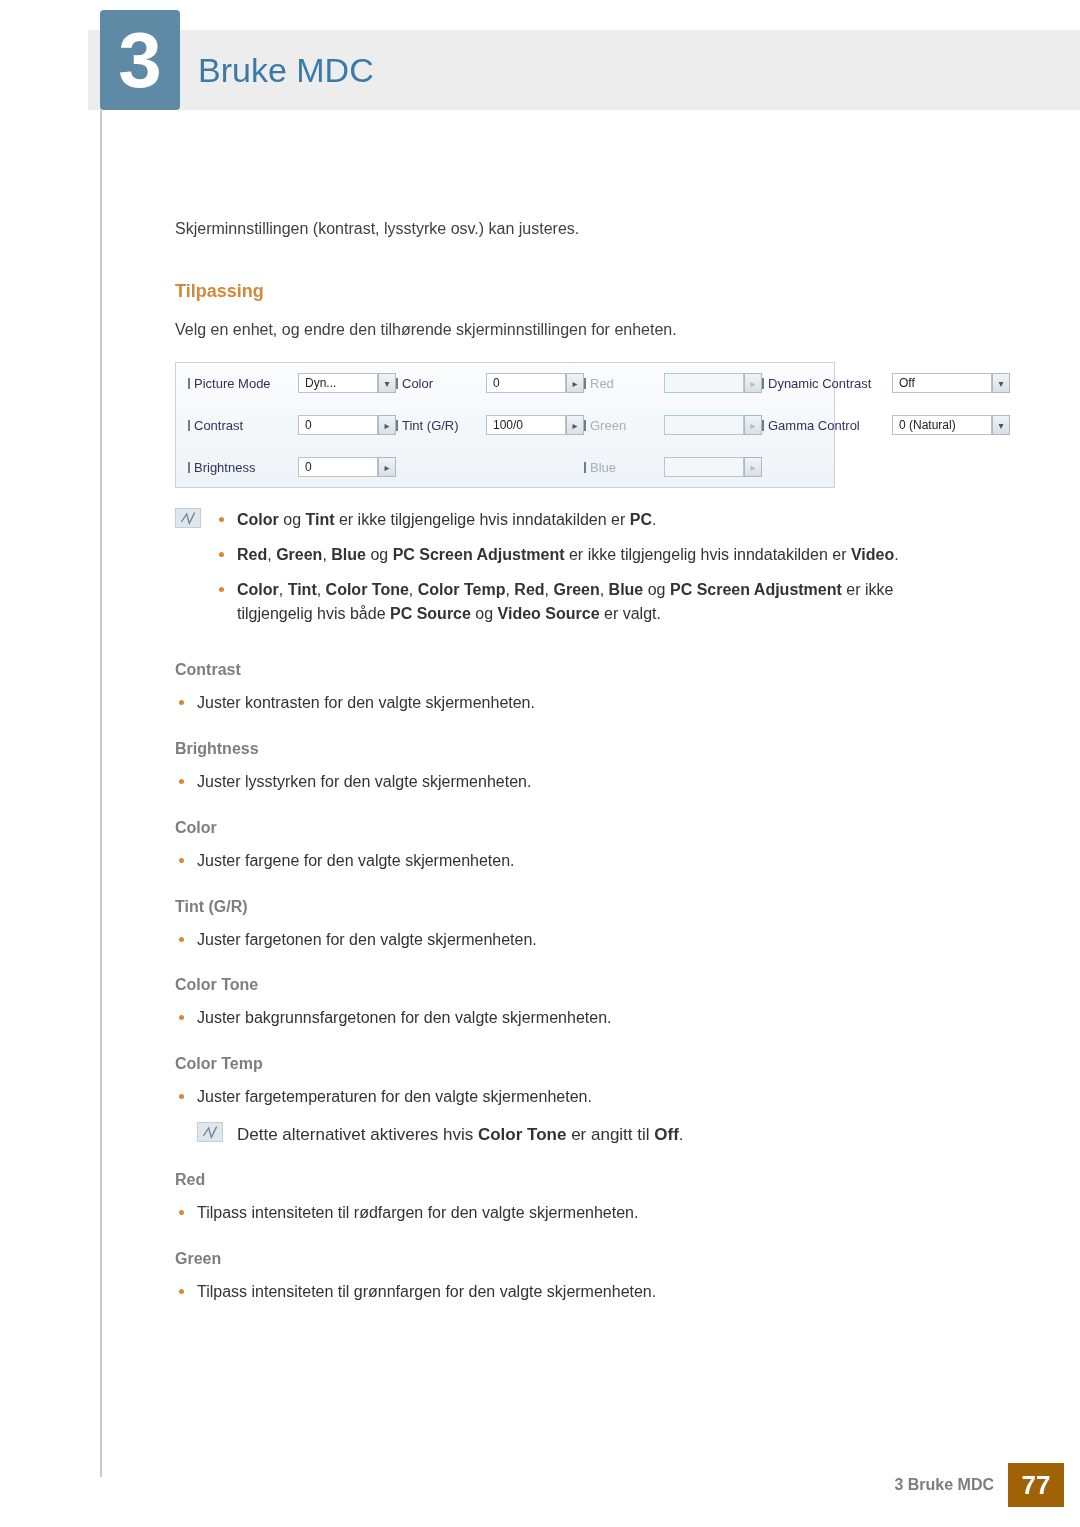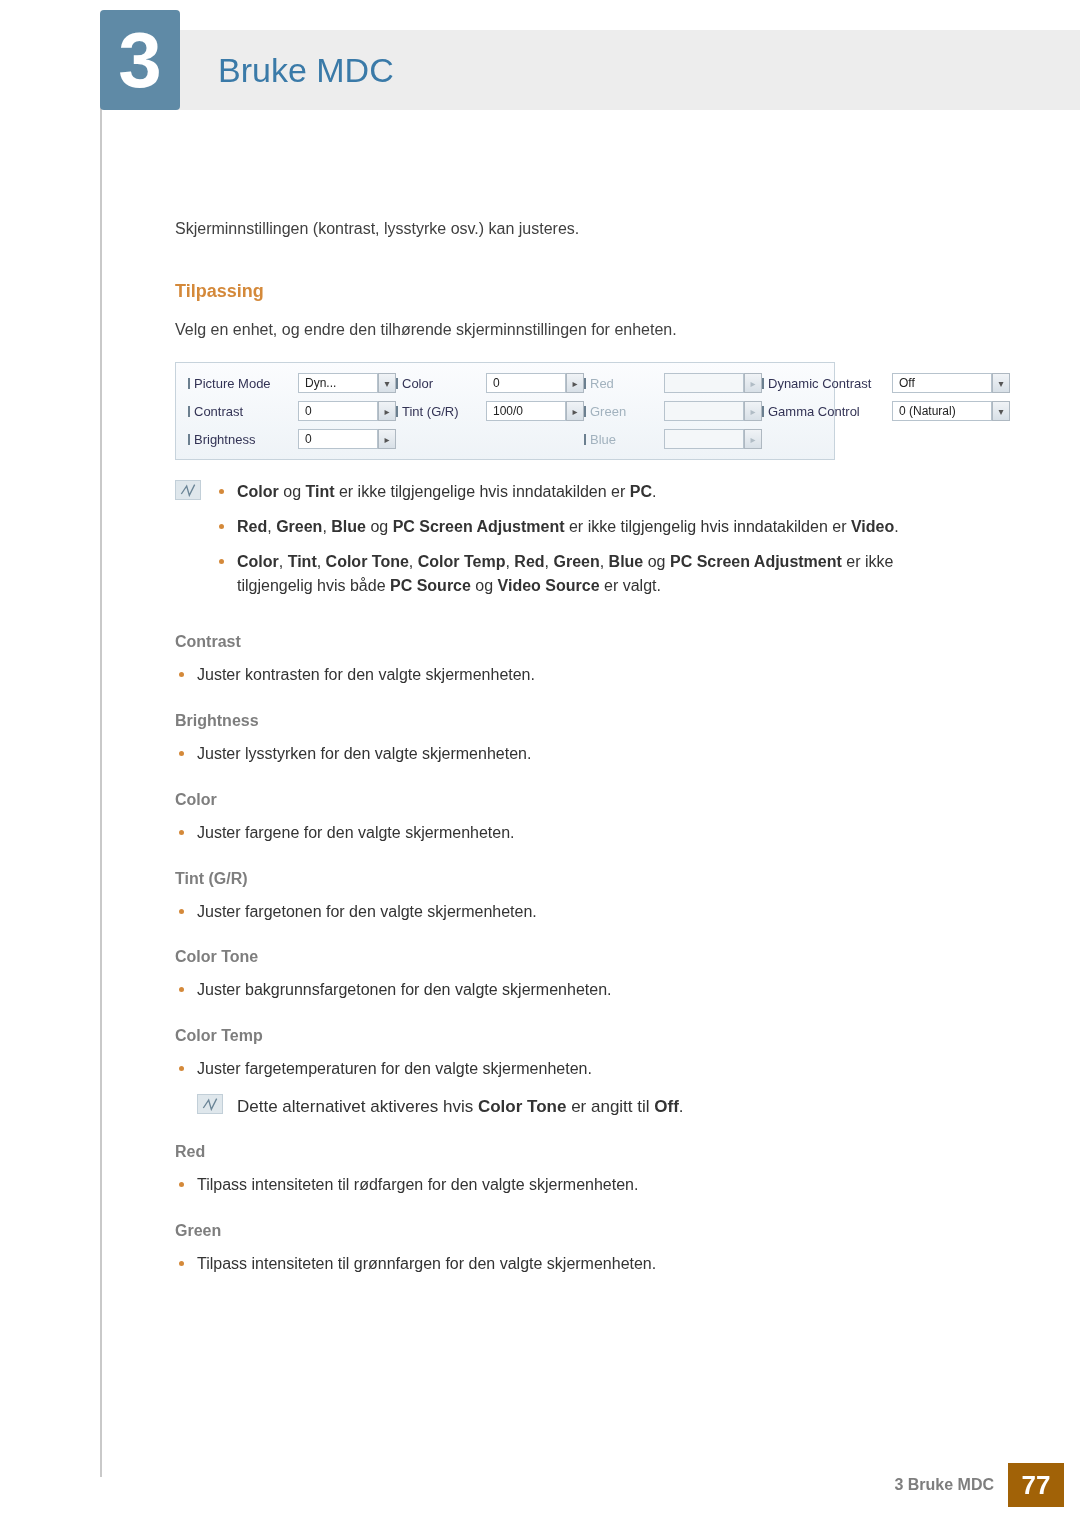--- a/index.html
+++ b/index.html
@@ -14,21 +14,21 @@
   .left-rule {
     position: absolute;
     left: 100px;
     top: 30px;
     bottom: 50px;
     width: 2px;
     background: #c9c9c9;
   }
   .header-bar {
     position: absolute;
-    left: 108px;
+    left: 88px;
     right: 0;
     top: 30px;
     height: 80px;
     background: #ededed;
     display: flex;
     align-items: center;
   }
   .chapter-badge {
     position: absolute;
     left: 100px;
@@ -59,21 +59,21 @@
   .panel {
     margin-top: 20px;
     border: 1px solid #c7d3dc;
     background: linear-gradient(#fbfcfe, #eef3f7);
     padding: 10px 12px 10px 12px;
     width: 660px;
   }
   .panel-grid {
     display: grid;
     grid-template-columns: 110px 80px 18px 90px 80px 18px 80px 80px 18px 130px 100px 18px;
-    row-gap: 8px;
+    row-gap: 22px;
     align-items: center;
     font-size: 13px;
   }
   .plabel { color: #335; position: relative; padding-left: 6px; }
   .plabel::before { content: ""; position: absolute; left: 0; top: 2px; bottom: 2px; width: 2px; background: #6b7f8f; }
   .plabel.dim { color: #a2b2be; }
   .pbox {
     background: #fff; border: 1px solid #b7c3cd; height: 20px;
     display: flex; align-items: center; padding: 0 6px; font-size: 12px; color: #222;
   }

